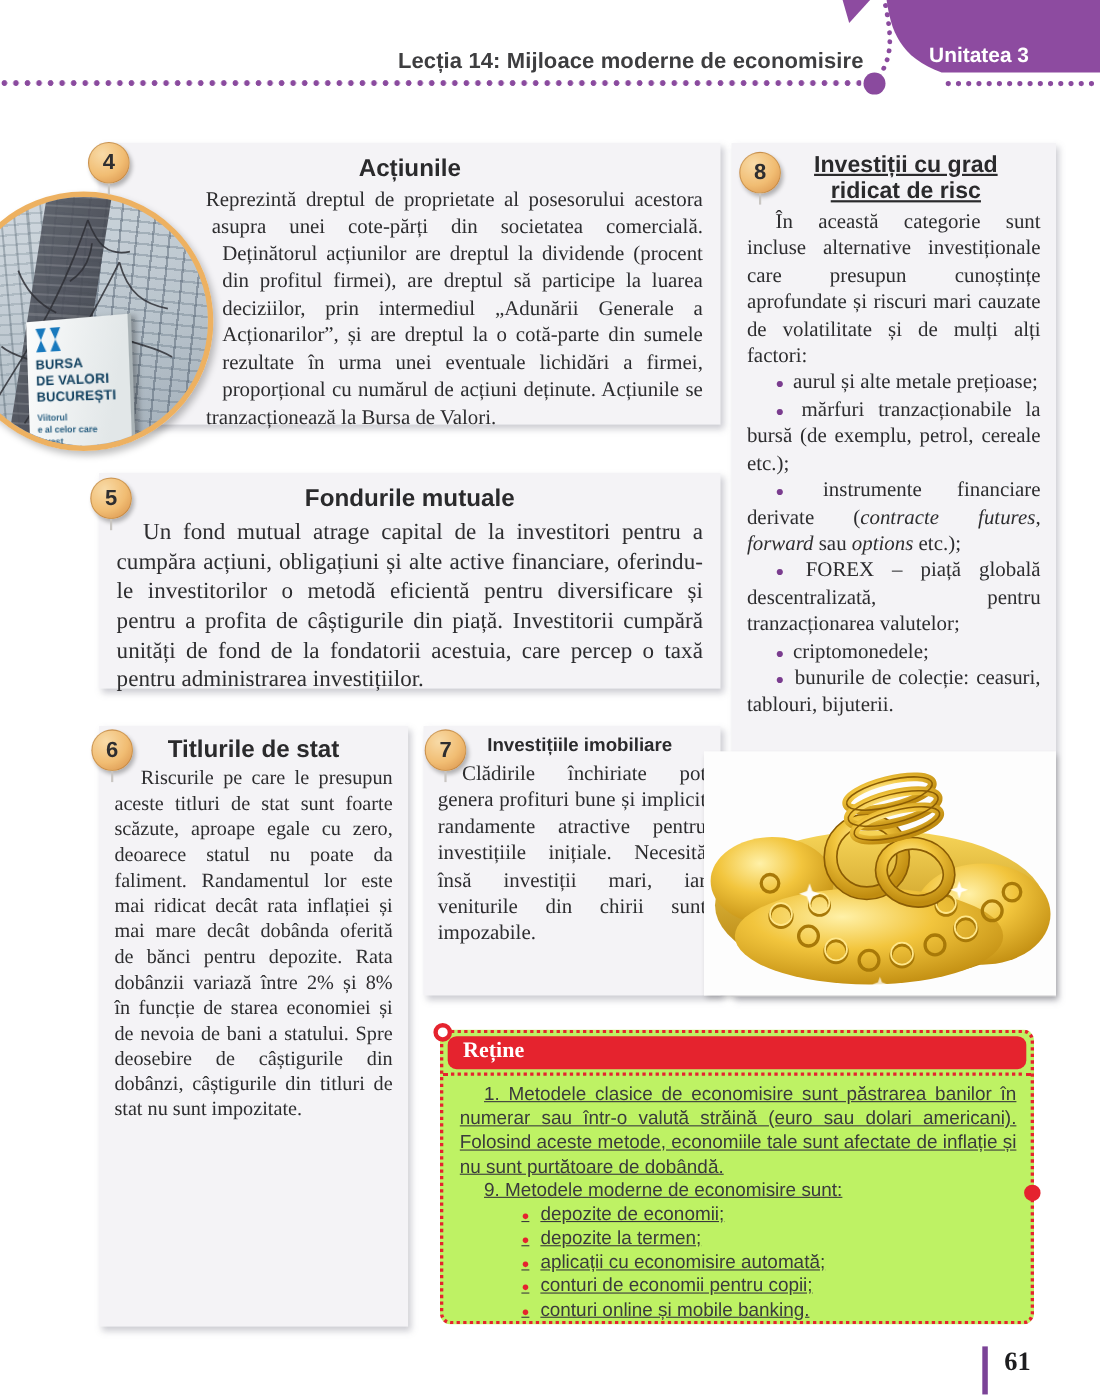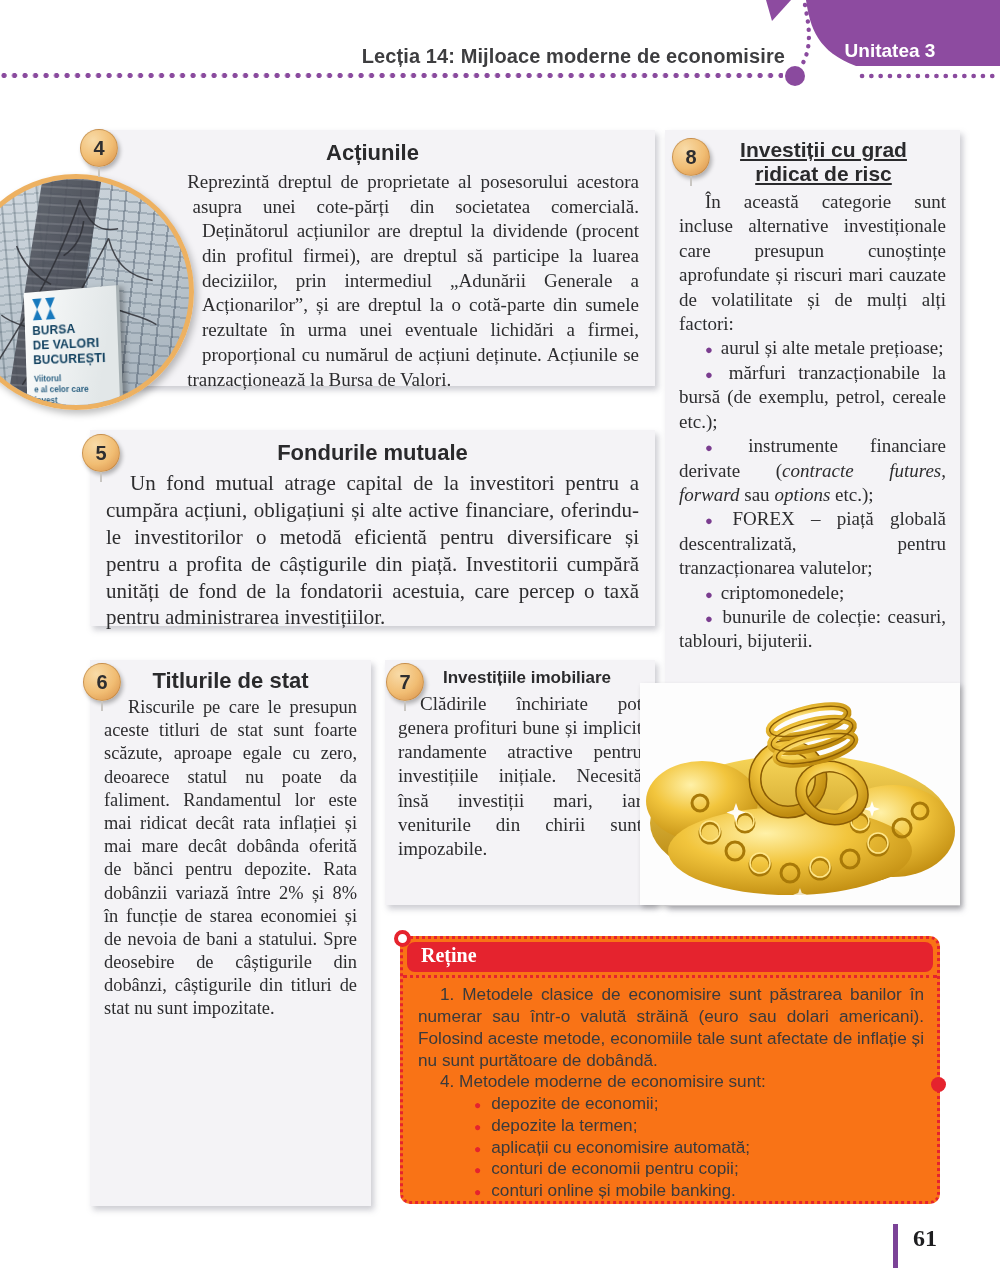--- a/index.html
+++ b/index.html
@@ -77,31 +77,31 @@
               border-right:3px solid #a9b2b5; box-shadow:4px 2px 5px rgba(0,0,0,.3);
               transform:perspective(320px) rotateY(-13deg) rotate(-2deg); }
   .bvb-name { font:bold 12.5px "Liberation Sans", sans-serif; color:#10405f; line-height:1.18; letter-spacing:.2px; }
   .bvb-tag { margin-top:7px; font:bold 8.5px "Liberation Sans", sans-serif; color:#2d6283; line-height:1.25; }
 
   
   .gold-photo { position:absolute; left:640px; top:683px; width:320px; height:222px; background:#fdfdfd;
                 z-index:4; box-shadow:2px 3px 5px rgba(0,0,0,.22); }
 
   
-  .retine { position:absolute; left:400px; top:936px; width:540px; height:268px; background:#f97316;
+  .retine { position:absolute; left:400px; top:936px; width:540px; height:268px; background:#bef264;
             border:3px dotted #e5232e; border-radius:10px; }
   .retine-ring { position:absolute; left:-9px; top:-9px; width:17px; height:17px; border-radius:50%;
                  background:#fff; border:4px solid #e5232e; z-index:2; }
   .retine-dot { position:absolute; right:-9px; top:138px; width:15px; height:15px; border-radius:50%;
                 background:#e5232e; }
   .retine-head { border-bottom:3px dotted #e5232e; padding:3px 4px; }
   .retine-bar { background:#e5232e; border-radius:8px; padding:2px 0 5px 14px;
                 font:bold 20px "Liberation Serif", serif; color:#fff; }
   .retine-body { padding:6px 13px 6px 15px; font-size:17.2px; color:#3a3a3c; line-height:1.27;
-                 text-align:justify; overflow:hidden; }
+                 text-align:justify; overflow:hidden;text-decoration:underline; }
   .retine-body p { text-indent:22px; }
   .retine-list { list-style:none; margin-left:56px; }
   .retine-list li { line-height:1.26; }
   .retine-list li::before { content:"●"; color:#e5232e; font-size:12px; margin-right:10px; }
 
   
   .page-bar { position:absolute; left:893px; top:1224px; width:5px; height:44px; background:#7b4397; }
   .page-num { position:absolute; left:913px; top:1225px; font:bold 24px "Liberation Serif", serif; color:#1d1d1f; }
 </style>
 </head>
@@ -255,21 +255,21 @@
   </div>
 
   <div class="retine">
     <div class="retine-ring"></div>
     <div class="retine-dot"></div>
     <div class="retine-head">
       <div class="retine-bar">Reține</div>
     </div>
     <div class="retine-body">
       <p>1. Metodele clasice de economisire sunt păstrarea banilor în numerar sau într-o valută străină (euro sau dolari americani). Folosind aceste metode, economiile tale sunt afectate de inflație și nu sunt purtătoare de dobândă.</p>
-      <p>4. Metodele moderne de economisire sunt:</p>
+      <p>9. Metodele moderne de economisire sunt:</p>
       <ul class="retine-list">
         <li>depozite de economii;</li>
         <li>depozite la termen;</li>
         <li>aplicații cu economisire automată;</li>
         <li>conturi de economii pentru copii;</li>
         <li>conturi online și mobile banking.</li>
       </ul>
     </div>
   </div>
 

